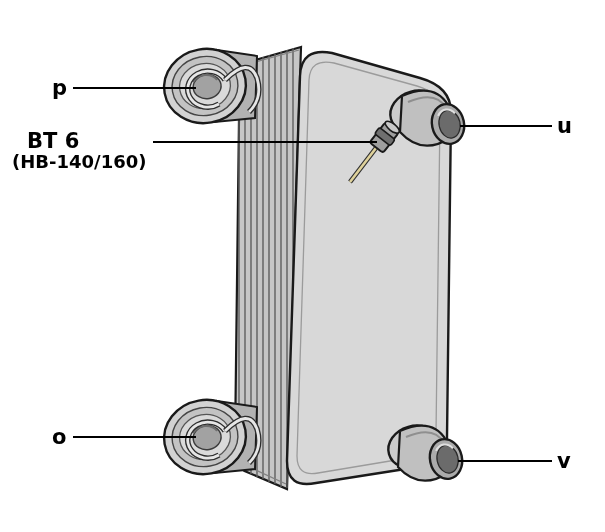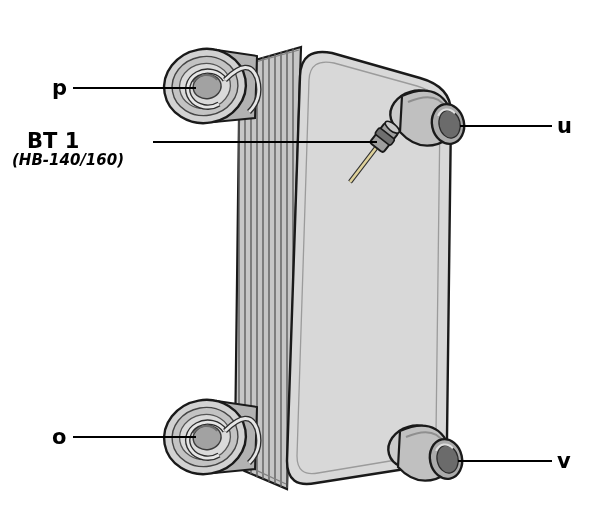--- a/index.html
+++ b/index.html
@@ -14,21 +14,21 @@
   }
   .stage svg { position: absolute; left: 0; top: 0; }
   .callout {
     position: absolute;
     font-weight: bold;
     color: #000000;
     line-height: 1;
     white-space: nowrap;
   }
   .callout.big { font-size: 21px; }
-  .callout.small { font-size: 15px; font-style: italic; }
+  .callout.small { font-size: 18px; }
   #label-p   { left: 52px;  top: 78px;  }
   #label-bt6 { left: 27px;  top: 131px; }
   #label-bt6-sub { left: 12px; top: 153px; }
   #label-u   { left: 557px; top: 116px; }
   #label-o   { left: 52px;  top: 427px; }
   #label-v   { left: 557px; top: 451px; }
 </style>
 </head>
 <body>
 
@@ -104,21 +104,21 @@
 
     <line x1="73" y1="88" x2="196" y2="88" stroke="#000000" stroke-width="2.2"></line>
     <line x1="153" y1="142" x2="377" y2="142" stroke="#000000" stroke-width="2.2"></line>
     <line x1="460" y1="126" x2="552" y2="126" stroke="#000000" stroke-width="2.2"></line>
     <line x1="73" y1="437" x2="196" y2="437" stroke="#000000" stroke-width="2.2"></line>
     <line x1="458" y1="461" x2="552" y2="461" stroke="#000000" stroke-width="2.2"></line>
   </svg>
 
   <div id="label-p" class="callout big">p</div>
 
-  <div id="label-bt6" class="callout big">BT 1</div>
+  <div id="label-bt6" class="callout big">BT 6</div>
 
   <div id="label-bt6-sub" class="callout small">(HB-140/160)</div>
 
   <div id="label-u" class="callout big">u</div>
 
   <div id="label-o" class="callout big">o</div>
 
   <div id="label-v" class="callout big">v</div>
 
 </div>

